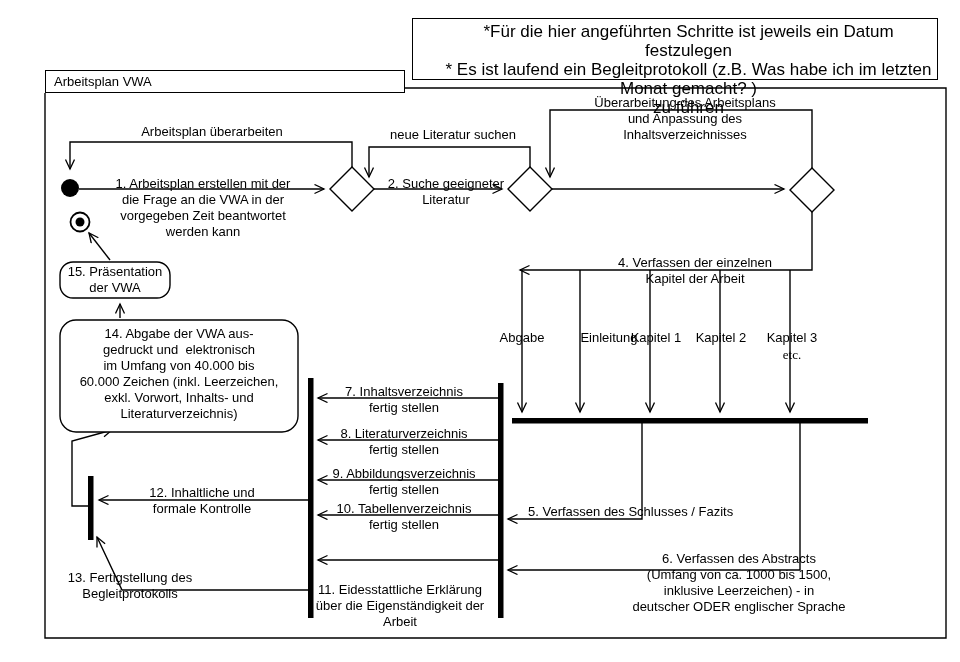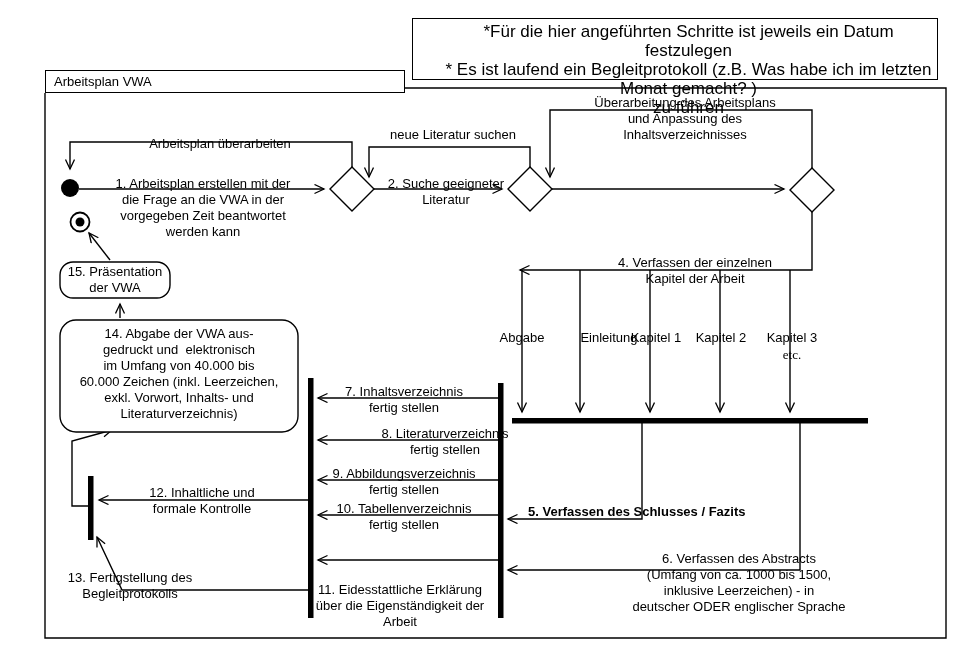--- a/index.html
+++ b/index.html
@@ -1,21 +1,21 @@
 <!DOCTYPE html>
 <html><head>
 <meta charset="utf-8">
 <style>
   html,body{margin:0;padding:0;background:#fff;}
   .canvas{position:relative;width:960px;height:662px;background:#fff;overflow:hidden;
           font-family:"Liberation Sans","DejaVu Sans",sans-serif;color:#000;}
   .canvas svg{position:absolute;left:0;top:0;}
   .lbl{position:absolute;font-size:13px;line-height:16px;text-align:center;
        white-space:pre-wrap;color:#000;}
-  .lbl.left{text-align:right;font-weight:bold;}
+  .lbl.left{text-align:right;}
   .lbl.nowrap{white-space:nowrap;}
   .box{position:absolute;border:1.4px solid #000;box-sizing:border-box;background:#fff;}
   .frame-title{position:absolute;left:8px;top:3px;font-size:13px;white-space:nowrap;}
   .note-text{position:absolute;left:7px;top:3px;font-size:17px;line-height:19px;
              white-space:pre-wrap;text-align:center;margin-left:20px;}
 </style>
 </head>
 <body>
 
 <div class="canvas">
@@ -84,42 +84,42 @@
   <div class="box" style="left:45px;top:70px;width:360px;height:23px;">
     <span class="frame-title">Arbeitsplan VWA</span>
   </div>
 
   <div class="box" style="left:412px;top:18px;width:526px;height:62px;">
     <div class="note-text">*Für die hier angeführten Schritte ist jeweils ein Datum festzulegen
 * Es ist laufend ein Begleitprotokoll (z.B. Was habe ich im letzten Monat gemacht? )
 zu führen</div>
   </div>
 
-  <div class="lbl" style="left:120px;top:124px;width:200px;margin-top:12px;">Arbeitsplan überarbeiten</div>
+  <div class="lbl" style="left:112px;top:124px;width:200px;">Arbeitsplan überarbeiten</div>
   <div class="lbl" style="left:353px;top:127px;width:200px;">neue Literatur suchen</div>
   <div class="lbl" style="left:560px;top:95px;width:250px;">Überarbeitung des Arbeitsplans
 und Anpassung des
 Inhaltsverzeichnisses</div>
 
   <div class="lbl" style="left:78px;top:176px;width:250px;">1. Arbeitsplan erstellen mit der
 die Frage an die VWA in der
 vorgegeben Zeit beantwortet
 werden kann</div>
   <div class="lbl" style="left:346px;top:176px;width:200px;">2. Suche geeigneter
 Literatur</div>
   <div class="lbl" style="left:570px;top:255px;width:250px;">4. Verfassen der einzelnen
 Kapitel der Arbeit</div>
   <div class="lbl left nowrap" style="left:528px;top:504px;">5. Verfassen des Schlusses / Fazits</div>
   <div class="lbl" style="left:544px;top:551px;width:390px;">6. Verfassen des Abstracts
 (Umfang von ca. 1000 bis 1500,
 inklusive Leerzeichen) - in
 deutscher ODER englischer Sprache</div>
   <div class="lbl" style="left:314px;top:384px;width:180px;">7. Inhaltsverzeichnis
 fertig stellen</div>
-  <div class="lbl" style="left:314px;top:426px;width:180px;padding-left:41px;">8. Literaturverzeichnis
+  <div class="lbl" style="left:314px;top:426px;width:180px;">8. Literaturverzeichnis
 fertig stellen</div>
   <div class="lbl" style="left:314px;top:466px;width:180px;">9. Abbildungsverzeichnis
 fertig stellen</div>
   <div class="lbl" style="left:312px;top:501px;width:184px;">10. Tabellenverzeichnis
 fertig stellen</div>
   <div class="lbl" style="left:294px;top:546px;width:212px;margin-top:36px;">11. Eidesstattliche Erklärung
 über die Eigenständigkeit der
 Arbeit</div>
   <div class="lbl" style="left:112px;top:485px;width:180px;">12. Inhaltliche und
 formale Kontrolle</div>

